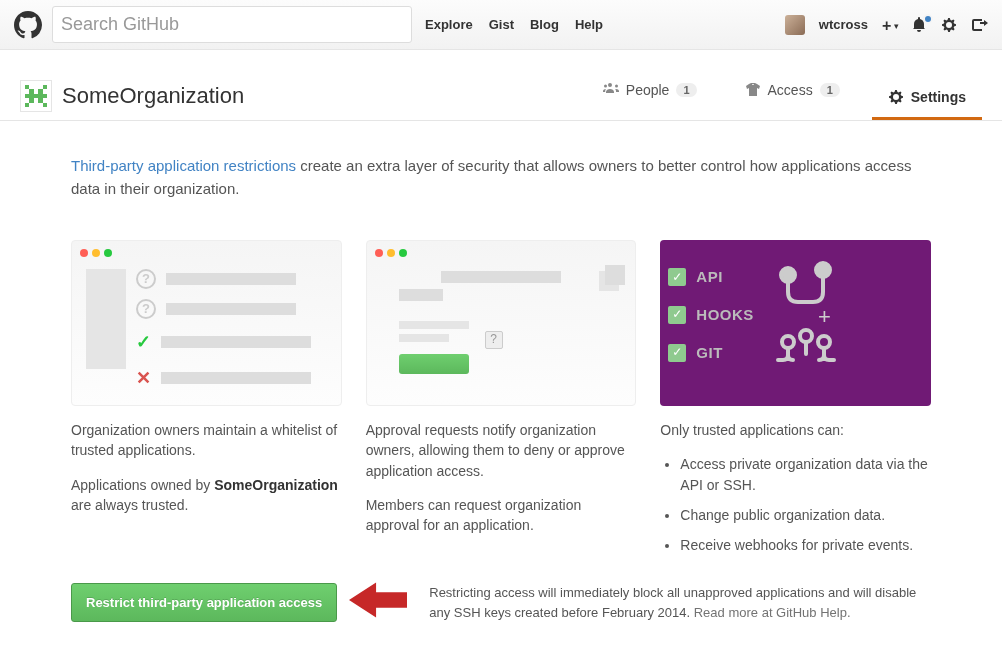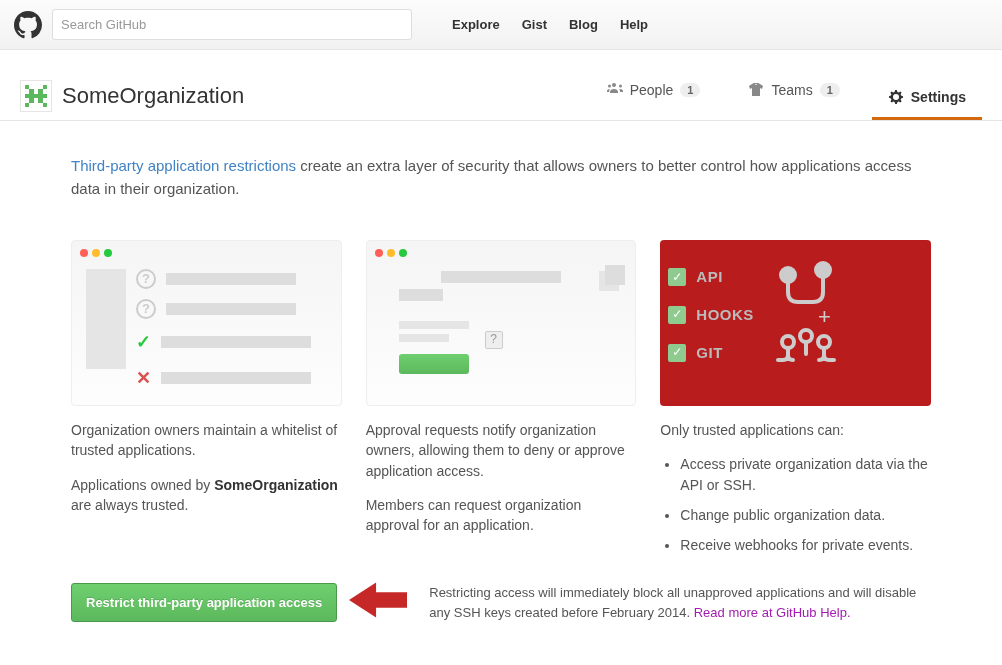--- a/index.html
+++ b/index.html
@@ -2,23 +2,23 @@
 <html><head>
 <meta charset="utf-8">
 <style>
 * { margin: 0; padding: 0; box-sizing: border-box; }
 body { font-family: -apple-system, BlinkMacSystemFont, "Segoe UI", Helvetica, Arial, sans-serif; font-size: 14px; color: #333; background: #fff; width: 1002px; }
 
 
 .topbar { background: linear-gradient(#fcfcfc, #f2f2f2); border-bottom: 1px solid #e5e5e5; padding: 10px 14px; display: flex; align-items: center; height: 50px; }
 .github-logo { width: 28px; height: 28px; color: #333; }
 .search-box { margin-left: 10px; width: 360px; background: #fff; border: 1px solid #ddd; border-radius: 3px;}
-.search-box input { border: none; outline: none; padding: 7px 8px; font-size: 13px; color: #666; width: 100%; background: transparent;}
+.search-box input { border: none; outline: none; padding: 7px 8px; font-size: 18px; color: #666; width: 100%; background: transparent;}
 .search-box input::placeholder { color: #999; }
-.nav-links { margin-left: 32px; display: flex; gap: 6px; }
+.nav-links { margin-left: 5px; display: flex; }
 .nav-links a { color: #333; font-weight: 600; font-size: 13px; text-decoration: none; padding: 0 8px; cursor: pointer;}
 .spacer { flex: 1; }
 .user-area { display: flex; align-items: center; gap: 14px; }
 .avatar { width: 20px; height: 20px; border-radius: 3px; background: linear-gradient(135deg, #ccb199, #8a6b55); }
 .username { font-weight: 600; font-size: 13px; color: #333; cursor:pointer;}
 .action-icon { width: 16px; height: 16px; color: #333; cursor:pointer; position: relative; }
 .action-icon.plus::after { content:"+"; font-size:16px; font-weight:700; position:absolute; left:0;}
 .action-icon.plus .caret::after { content:"▾"; font-size:9px; position:absolute; left:12px; top:4px;}
 .notif { position: relative; }
 .notif .dot { position:absolute; top:-3px; right:-5px; width:10px; height:10px; background:#4183c4; border-radius:50%; border:2px solid #f5f5f5;}
@@ -42,21 +42,21 @@
 
 .content { max-width: 860px; margin: 0 auto; padding: 34px 0 20px 0; }
 .intro { font-size: 15px; color: #555; line-height: 1.5; }
 .intro .link { color: #4183c4; text-decoration: none; }
 .cols { display: flex; gap: 24px; margin-top: 40px; }
 .col { flex: 1; font-size: 14px; color: #555; line-height: 1.45; }
 .illus { height: 166px; background: linear-gradient(#f5f5f5, #fdfdfd); border: 1px solid #eee; border-radius: 4px; margin-bottom: 14px; padding: 8px; position: relative; overflow: hidden;}
 .illus .dots { display:flex; gap:4px; margin-bottom:8px;}
 .illus .dots span{ width:8px; height:8px; border-radius:50%;}
 .illus .dots .r{background:#ff5f56;} .illus .dots .y{background:#ffbd2e;} .illus .dots .g{background:#27c93f;}
-.illus3 { background: #b91c1c; border: none; display:flex; align-items:center; gap:14px;}
+.illus3 { background: #701a75; border: none; display:flex; align-items:center; gap:14px;}
 .checklist .itm { display:flex; align-items:center; gap:10px; margin-bottom:16px;}
 .checklist .ck { width:18px; height:18px; background:#8fca8f; border-radius:2px; display:flex; align-items:center; justify-content:center;}
 .checklist .ck::after { content:"✓"; color:#fff; font-size:12px; }
 .checklist .lbl { color:#bbb; font-size:15px; font-weight:600; letter-spacing:0.5px;}
 .netfig { color:#ccc; }
 .col p { margin-bottom: 14px; }
 .col strong { color: #333; font-weight: 600; }
 .col ul { list-style: disc; margin-left: 20px; }
 .col ul li { margin-bottom: 10px; color: #555; }
 
@@ -79,39 +79,60 @@
 .il2-body .q{ position:absolute; left:110px; top:66px; width:18px; height:18px; background:#eee; border:1px solid #ccc; color:#999; font-size:12px; display:flex; align-items:center; justify-content:center; border-radius:2px;}
 .il2-body .sheets{ position:absolute; right:-2px; top:0; width:30px; height:30px; }
 .il2-body .sheets::before{ content:""; position:absolute; width:20px; height:20px; background:#e5e5e5; left:0; top:6px;}
 .il2-body .sheets::after{ content:""; position:absolute; width:20px; height:20px; background:#ddd; left:6px; top:0;}
 
 .bottom { display:flex; align-items:flex-start; gap: 22px; margin-top: 18px; }
 .restrict-btn { background: linear-gradient(#6fcf6f, #5cb85c); color:#fff; font-weight:600; border:1px solid #4a994a; border-radius:3px; padding: 11px 14px; font-size: 13px; cursor:pointer; text-shadow: 0 -1px 0 rgba(0,0,0,0.15); white-space:nowrap;}
 .arrow { color: #c0392b; margin-top: -4px; margin-left:-10px;}
 .arrow svg { width:58px; height:42px; }
 .warntext { font-size: 13px; color:#555; line-height:1.5; max-width:530px;}
-.warntext .link { color:#a21caf; text-decoration:none;}
+.warntext .link { color:#737373; text-decoration:none;}
 </style>
 </head>
 <body>
 
 <div class="topbar">
   <svg class="github-logo" viewBox="0 0 16 16" fill="currentColor">
       <path d="M8 0C3.58 0 0 3.58 0 8c0 3.54 2.29 6.53 5.47 7.59.4.07.55-.17.55-.38 0-.19-.01-.82-.01-1.49-2.01.37-2.53-.49-2.69-.94-.09-.23-.48-.94-.82-1.13-.28-.15-.68-.52-.01-.53.63-.01 1.08.58 1.23.82.72 1.21 1.87.87 2.33.66.07-.52.28-.87.51-1.07-1.78-.2-3.64-.89-3.64-3.95 0-.87.31-1.59.82-2.15-.08-.2-.36-1.02.08-2.12 0 0 .67-.21 2.2.82.64-.18 1.32-.27 2-.27.68 0 1.36.09 2 .27 1.53-1.04 2.2-.82 2.2-.82.44 1.1.16 1.92.08 2.12.51.56.82 1.27.82 2.15 0 3.07-1.87 3.75-3.65 3.95.29.25.54.73.54 1.48 0 1.07-.01 1.93-.01 2.2 0 .21.15.46.55.38A8.013 8.013 0 0016 8c0-4.42-3.58-8-8-8z"></path>
     </svg>
   <div class="search-box">
     <input type="text" placeholder="Search GitHub" style="">
   </div>
   <div class="nav-links">
     <a>Explore</a>
     <a>Gist</a>
     <a>Blog</a>
     <a>Help</a>
   </div>
   <div class="spacer"></div>
+  <div class="user-area">
+    <div class="avatar"></div>
+    <span class="username">wtcross</span>
+    <span class="action-icon plus"><span class="caret"></span></span>
+    <span class="action-icon notif">
+      <svg class="notif-icon-svg" viewBox="0 0 14 16" width="14" height="16" fill="#333">
+          <path d="M13 12H1l1-1V7c0-2.5 1.5-4.5 4-5V1a1 1 0 012 0v1c2.5.5 4 2.5 4 5v4l1 1zM7 15a2 2 0 002-2H5a2 2 0 002 2z"></path>
+        </svg>
+      <span class="dot"></span>
+    </span>
+    <span class="action-icon">
+      <svg class="gear-icon-svg" viewBox="0 0 14 16" width="14" height="16" fill="#333">
+          <path d="M14 8.77v-1.6l-1.94-.64-.45-1.09.88-1.84-1.13-1.13-1.81.91-1.09-.45L7.77 1h-1.6l-.69 1.93-1.09.45-1.84-.88L1.42 3.63l.91 1.81-.45 1.09L0 7.23v1.6l1.94.64.45 1.09-.88 1.84 1.13 1.13 1.81-.91 1.09.45.69 1.93h1.6l.69-1.93 1.09-.45 1.84.88 1.13-1.13-.91-1.81.45-1.09L14 8.77zM7 11a3 3 0 110-6 3 3 0 010 6z"></path>
+        </svg>
+    </span>
+    <span class="action-icon">
+      <svg class="signout-icon-svg" viewBox="0 0 16 16" width="16" height="16" fill="#333">
+          <path d="M12 9V7h-4V5h4V3l4 3-4 3zM10 12H2V4h8V2H2a2 2 0 00-2 2v8a2 2 0 002 2h8v-2z"></path>
+        </svg>
+    </span>
+  </div>
 </div>
 
 <div class="org-header">
   <div class="org-avatar">
     <div class="pix">
       <span class="f"></span>
         <span></span>
         <span></span>
         <span></span>
         <span class="f"></span>
@@ -144,21 +165,21 @@
       <svg class="tab-icon" viewBox="0 0 16 16" fill="currentColor">
           <path d="M5 3a2 2 0 114 0 2 2 0 01-4 0zm7 1a1.5 1.5 0 113 0 1.5 1.5 0 01-3 0zM1 4a1.5 1.5 0 113 0 1.5 1.5 0 01-3 0zm6 3c2 0 4 1 4 3v1H3v-1c0-2 2-3 4-3zm6 0c1.5 0 3 .7 3 2v1h-3V9c0-.8-.3-1.5-.8-2H13zM3 7c-.5.5-.8 1.2-.8 2v1H0V9c0-1.3 1.5-2 3-2z"></path>
         </svg>
       <span>People</span>
       <span class="count">1</span>
     </div>
     <div class="org-tab">
       <svg class="tab-icon" viewBox="0 0 16 16" fill="currentColor">
           <path d="M4 2l2-1h4l2 1 3 2-1 3-2-1v8H4V6l-2 1-1-3 3-2zm3 0a1 1 0 002 0H7z"></path>
         </svg>
-      <span>Teams</span>
+      <span>Access</span>
       <span class="count">1</span>
     </div>
     <div class="org-tab active">
       <svg class="tab-icon" viewBox="0 0 14 16" fill="currentColor" style="color:#333">
           <path d="M14 8.77v-1.6l-1.94-.64-.45-1.09.88-1.84-1.13-1.13-1.81.91-1.09-.45L7.77 1h-1.6l-.69 1.93-1.09.45-1.84-.88L1.42 3.63l.91 1.81-.45 1.09L0 7.23v1.6l1.94.64.45 1.09-.88 1.84 1.13 1.13 1.81-.91 1.09.45.69 1.93h1.6l.69-1.93 1.09-.45 1.84.88 1.13-1.13-.91-1.81.45-1.09L14 8.77zM7 11a3 3 0 110-6 3 3 0 010 6z"></path>
         </svg>
       <span>Settings</span>
     </div>
   </div>
 </div>

